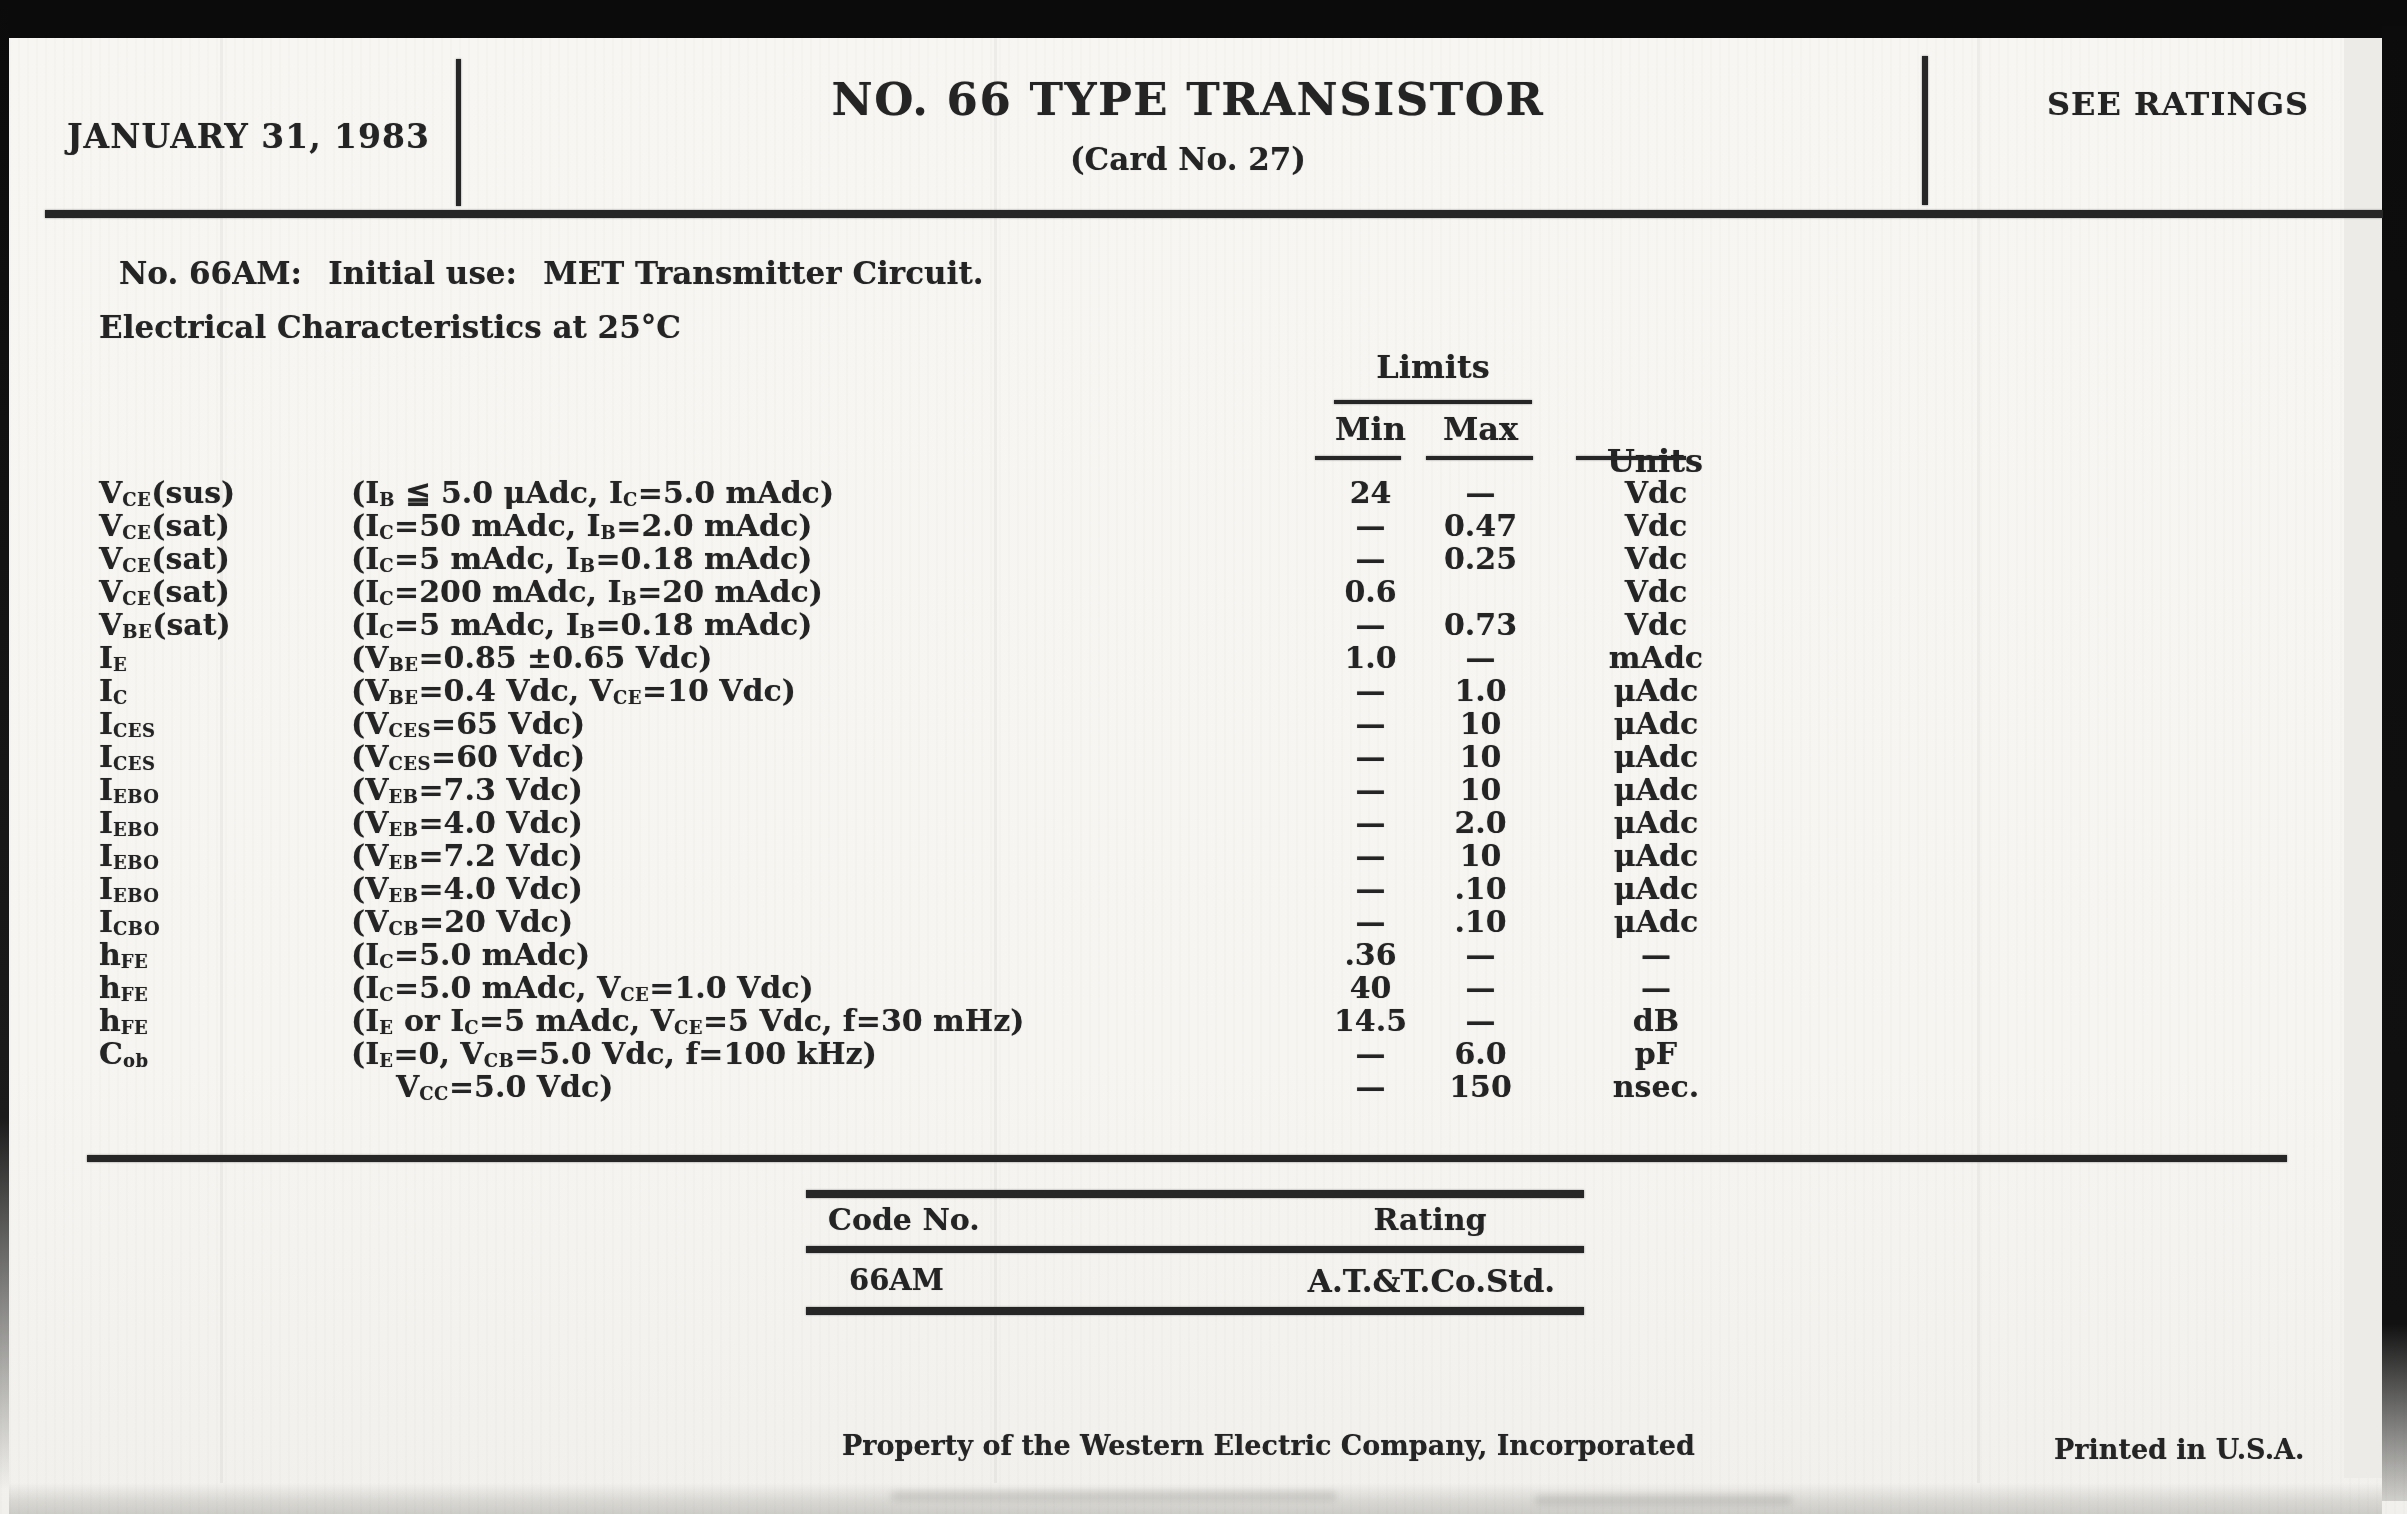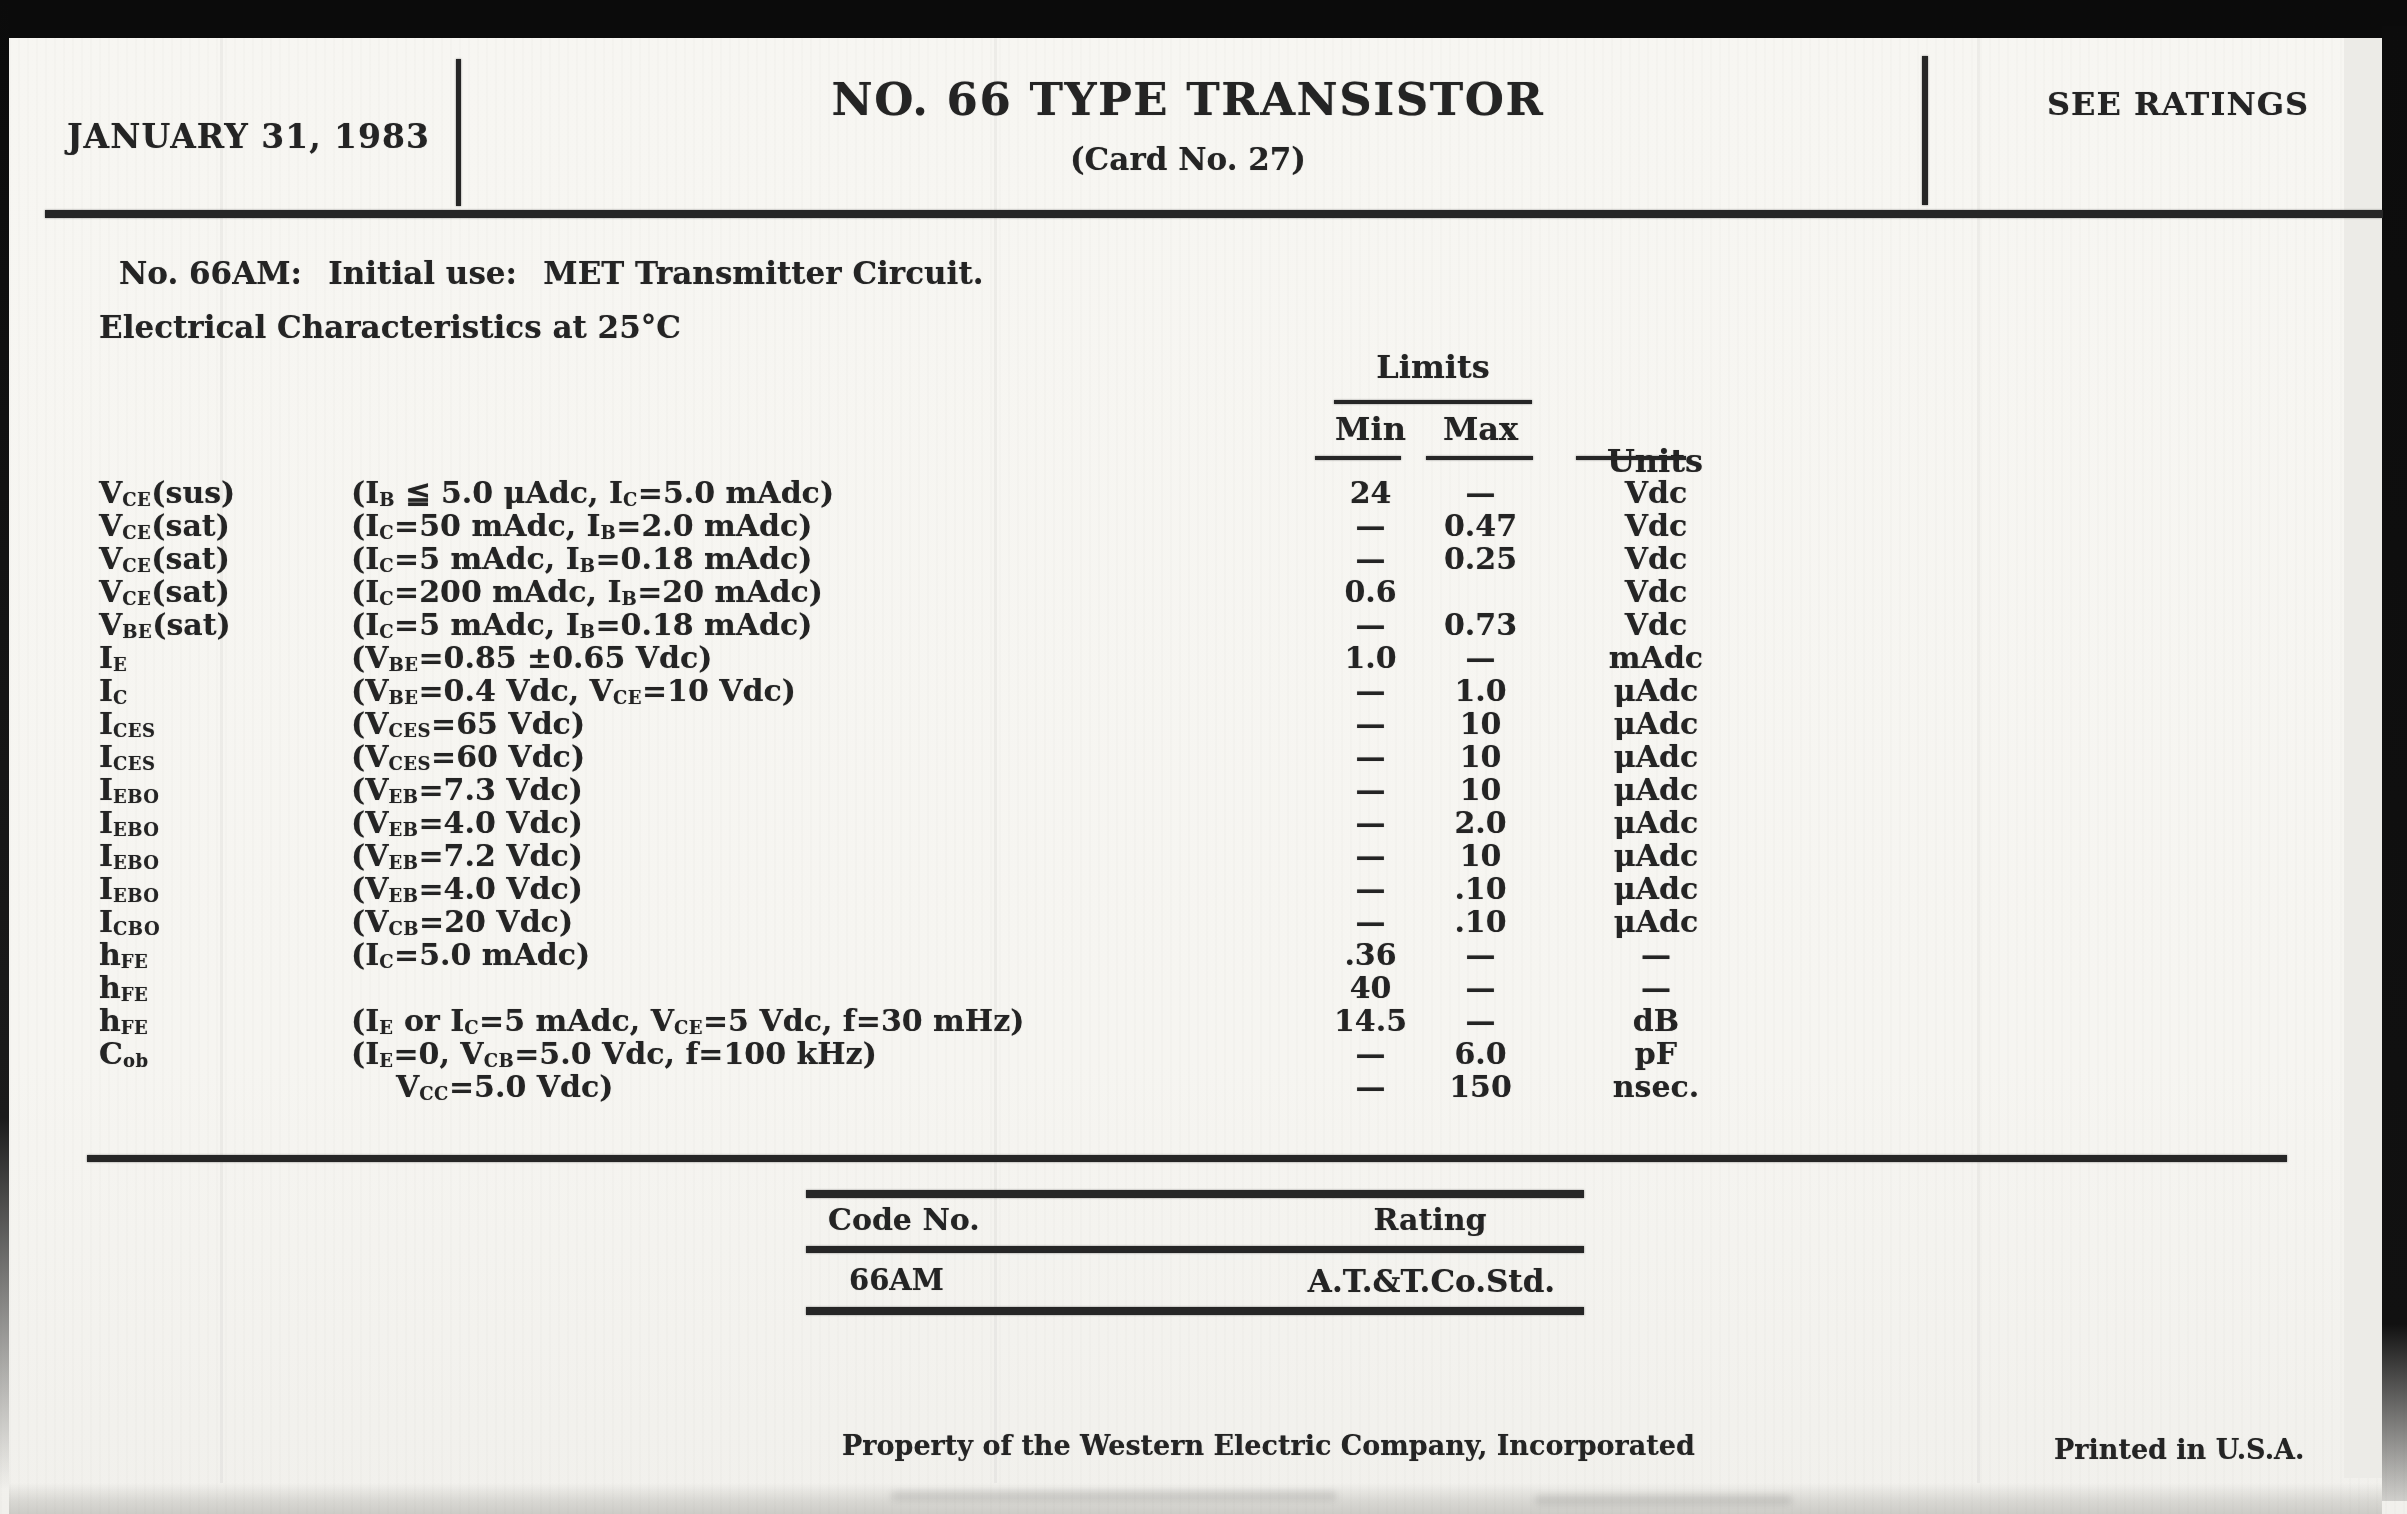--- a/index.html
+++ b/index.html
@@ -211,20 +211,21 @@
   </div>
     <div class="row">
     <span class="c c-param">h<sub>FE</sub></span>
     <span class="c c-cond">(I<sub>C</sub>=5.0 mAdc)</span>
     <span class="c c-min">.36</span>
     <span class="c c-max">—</span>
     <span class="c c-units">—</span>
   </div>
     <div class="row">
     <span class="c c-param">h<sub>FE</sub></span>
+    <span class="c c-cond">(I<sub>C</sub>=5.0 mAdc, V<sub>CE</sub>=1.0 Vdc)</span>
     <span class="c c-min">40</span>
     <span class="c c-max">—</span>
     <span class="c c-units">—</span>
   </div>
     <div class="row">
     <span class="c c-param">h<sub>FE</sub></span>
     <span class="c c-cond">(I<sub>E</sub> or I<sub>C</sub>=5 mAdc, V<sub>CE</sub>=5 Vdc, f=30 mHz)</span>
     <span class="c c-min">14.5</span>
     <span class="c c-max">—</span>
     <span class="c c-units">dB</span>

